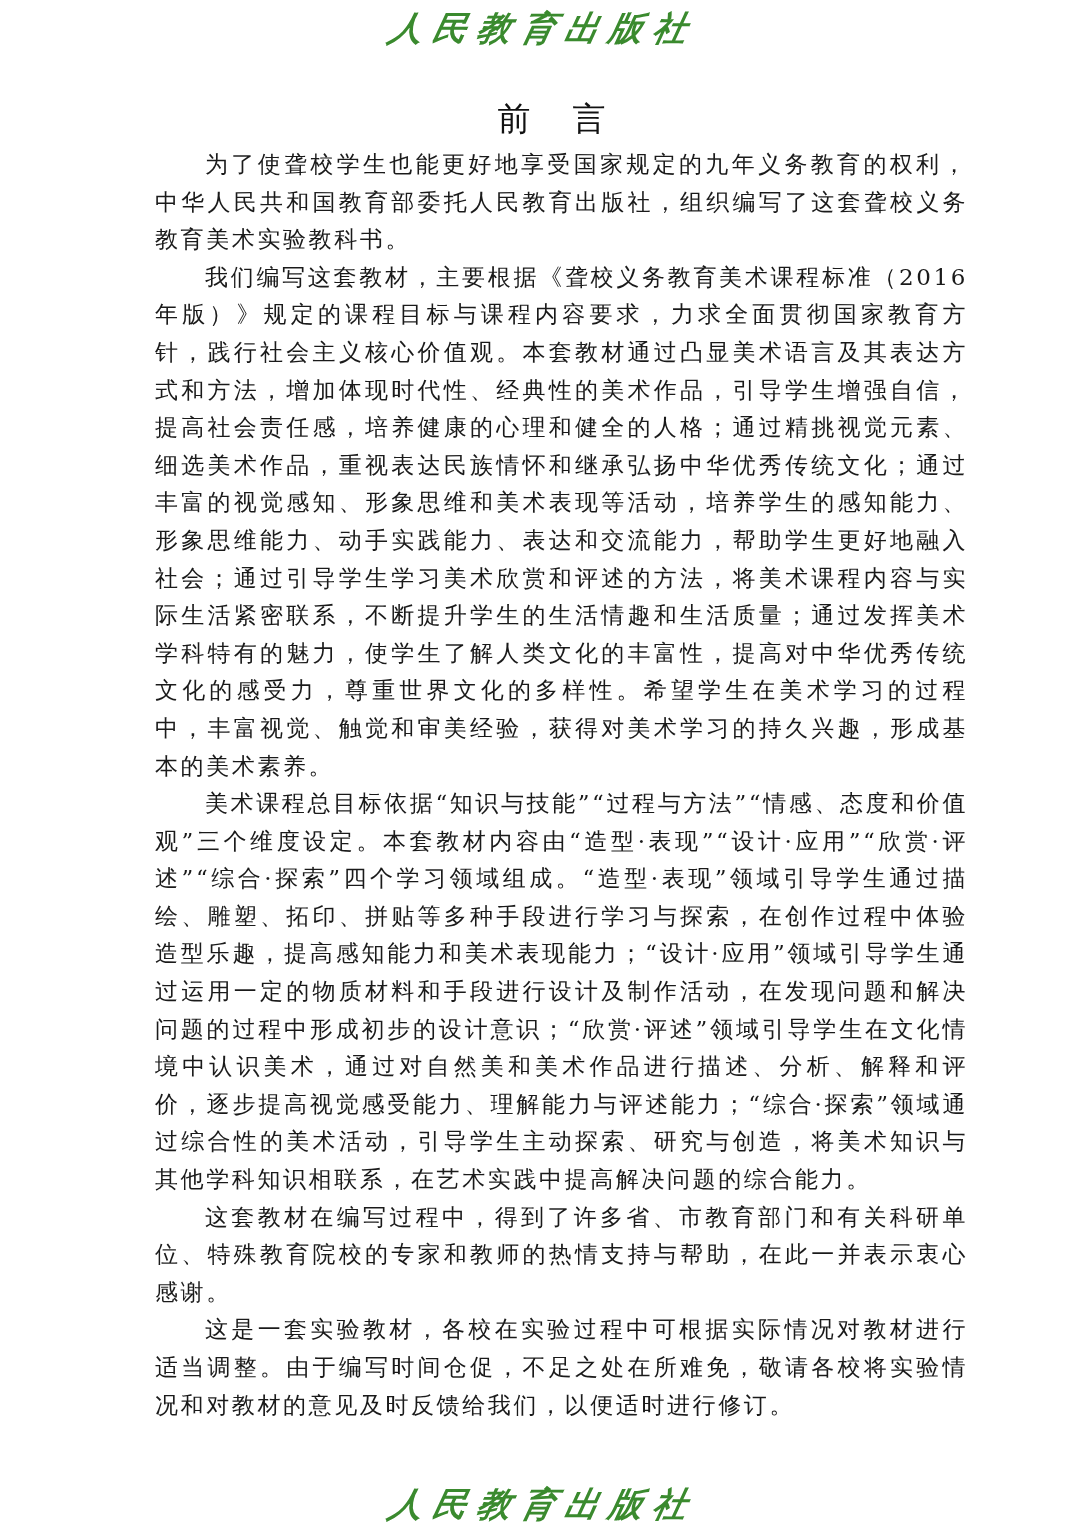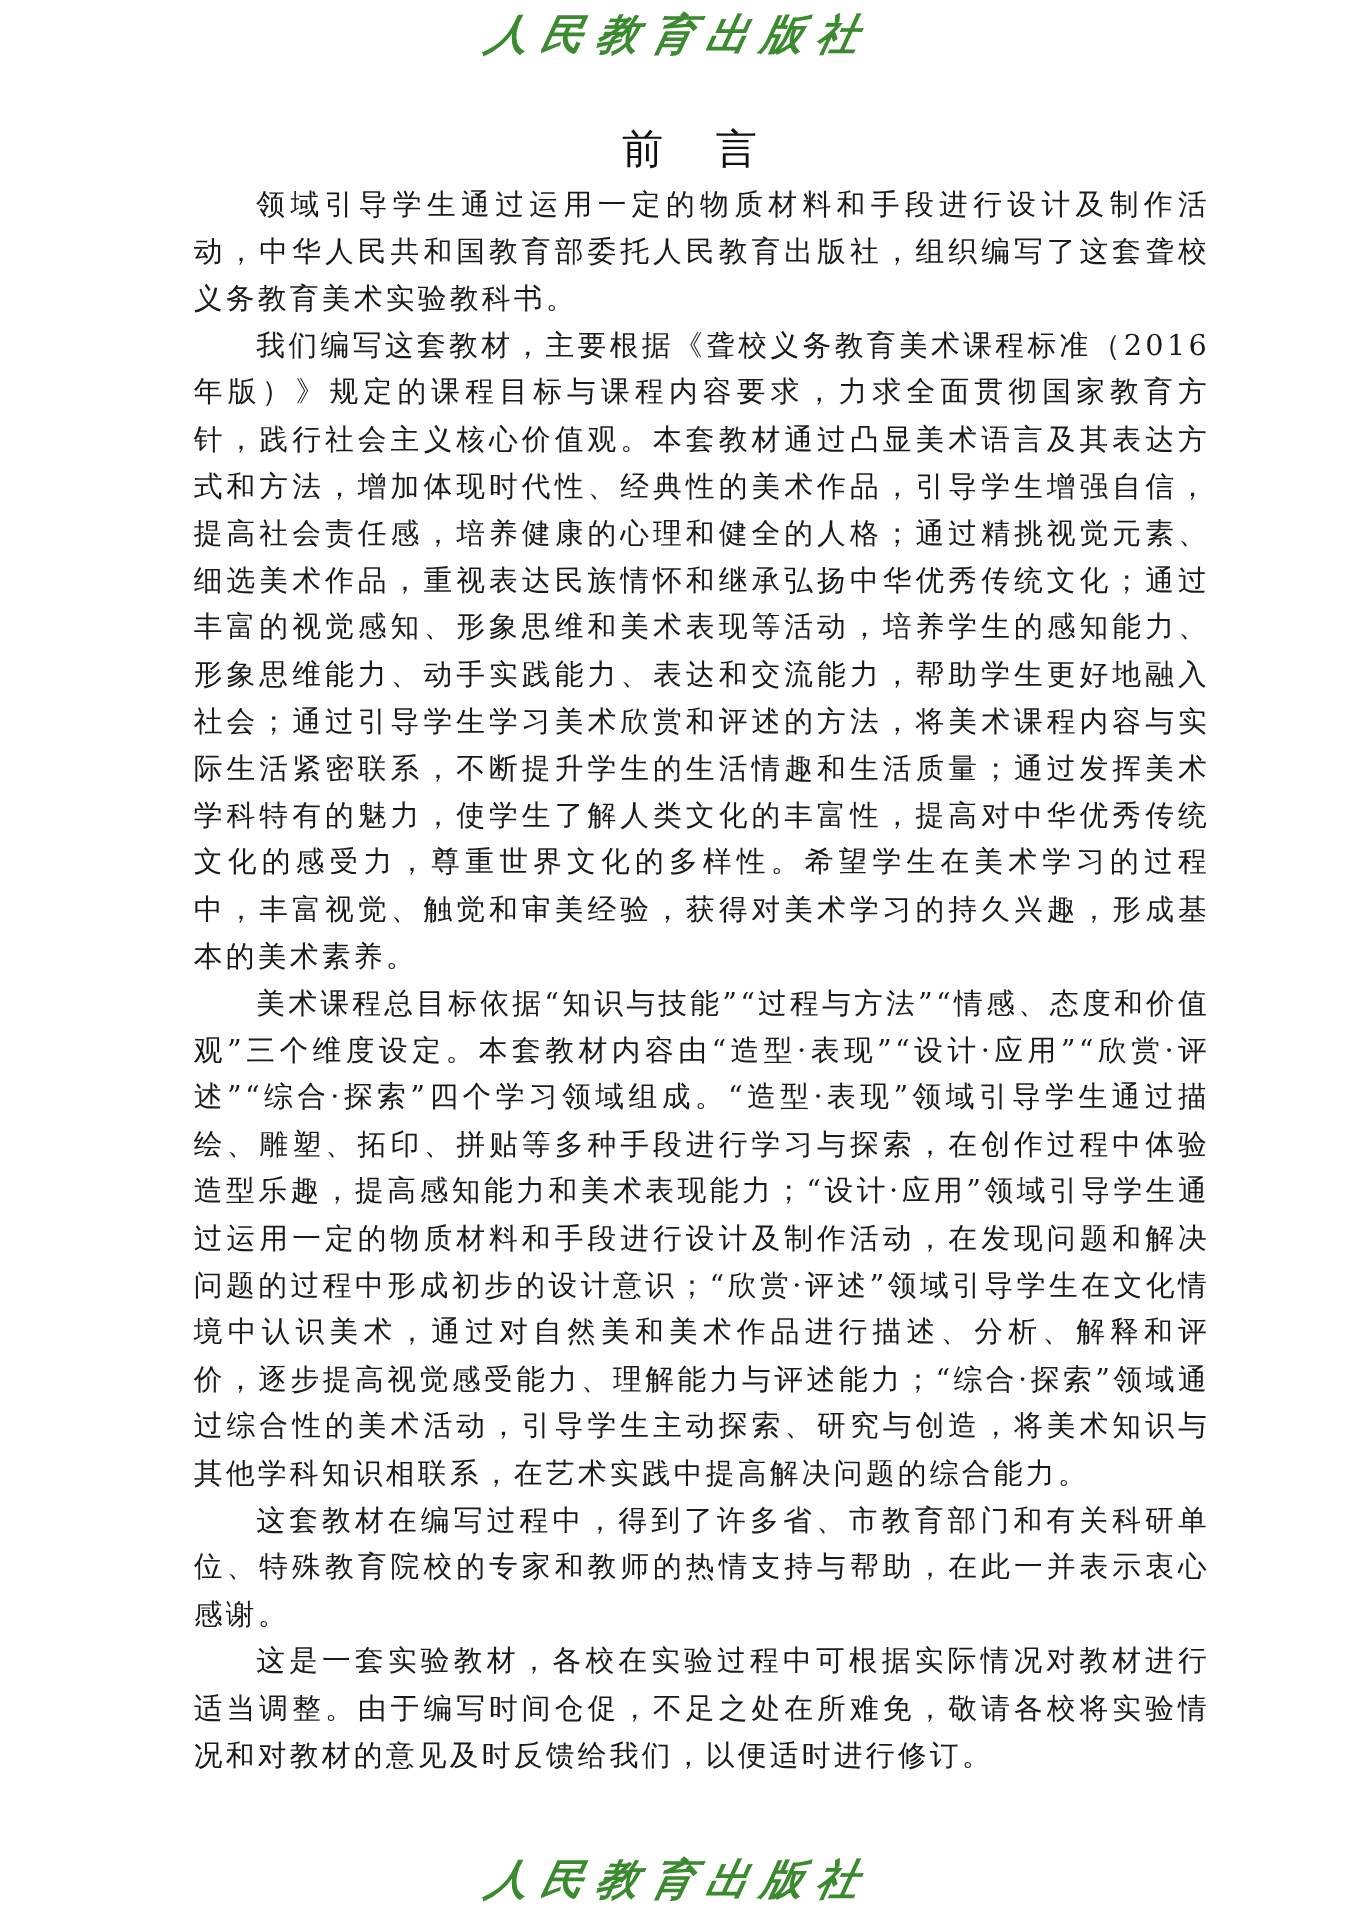--- a/index.html
+++ b/index.html
@@ -65,20 +65,20 @@
   }
 </style>
 </head>
 <body>
 
 <div class="publisher-logo top">人民教育出版社</div>
 
 <h1 class="page-title">前言</h1>
 
 <div class="content">
-  <p class="para">领域引导学生通过运用一定的物质材料和手段进行设计及制作活动，中华人民共和国教育部委托人民教育出版社，组织编写了这套聋校义务教育美术实验教科书。</p>
+  <p class="para">为了使聋校学生也能更好地享受国家规定的九年义务教育的权利，中华人民共和国教育部委托人民教育出版社，组织编写了这套聋校义务教育美术实验教科书。</p>
   <p class="para">我们编写这套教材，主要根据《聋校义务教育美术课程标准（2016年版）》规定的课程目标与课程内容要求，力求全面贯彻国家教育方针，践行社会主义核心价值观。本套教材通过凸显美术语言及其表达方式和方法，增加体现时代性、经典性的美术作品，引导学生增强自信，提高社会责任感，培养健康的心理和健全的人格；通过精挑视觉元素、细选美术作品，重视表达民族情怀和继承弘扬中华优秀传统文化；通过丰富的视觉感知、形象思维和美术表现等活动，培养学生的感知能力、形象思维能力、动手实践能力、表达和交流能力，帮助学生更好地融入社会；通过引导学生学习美术欣赏和评述的方法，将美术课程内容与实际生活紧密联系，不断提升学生的生活情趣和生活质量；通过发挥美术学科特有的魅力，使学生了解人类文化的丰富性，提高对中华优秀传统文化的感受力，尊重世界文化的多样性。希望学生在美术学习的过程中，丰富视觉、触觉和审美经验，获得对美术学习的持久兴趣，形成基本的美术素养。</p>
   <p class="para">美术课程总目标依据“知识与技能”“过程与方法”“情感、态度和价值观”三个维度设定。本套教材内容由“造型·表现”“设计·应用”“欣赏·评述”“综合·探索”四个学习领域组成。“造型·表现”领域引导学生通过描绘、雕塑、拓印、拼贴等多种手段进行学习与探索，在创作过程中体验造型乐趣，提高感知能力和美术表现能力；“设计·应用”领域引导学生通过运用一定的物质材料和手段进行设计及制作活动，在发现问题和解决问题的过程中形成初步的设计意识；“欣赏·评述”领域引导学生在文化情境中认识美术，通过对自然美和美术作品进行描述、分析、解释和评价，逐步提高视觉感受能力、理解能力与评述能力；“综合·探索”领域通过综合性的美术活动，引导学生主动探索、研究与创造，将美术知识与其他学科知识相联系，在艺术实践中提高解决问题的综合能力。</p>
   <p class="para">这套教材在编写过程中，得到了许多省、市教育部门和有关科研单位、特殊教育院校的专家和教师的热情支持与帮助，在此一并表示衷心感谢。</p>
   <p class="para">这是一套实验教材，各校在实验过程中可根据实际情况对教材进行适当调整。由于编写时间仓促，不足之处在所难免，敬请各校将实验情况和对教材的意见及时反馈给我们，以便适时进行修订。</p>
 </div>
 
 <div class="publisher-logo bottom">人民教育出版社</div>
 
 </body></html>

